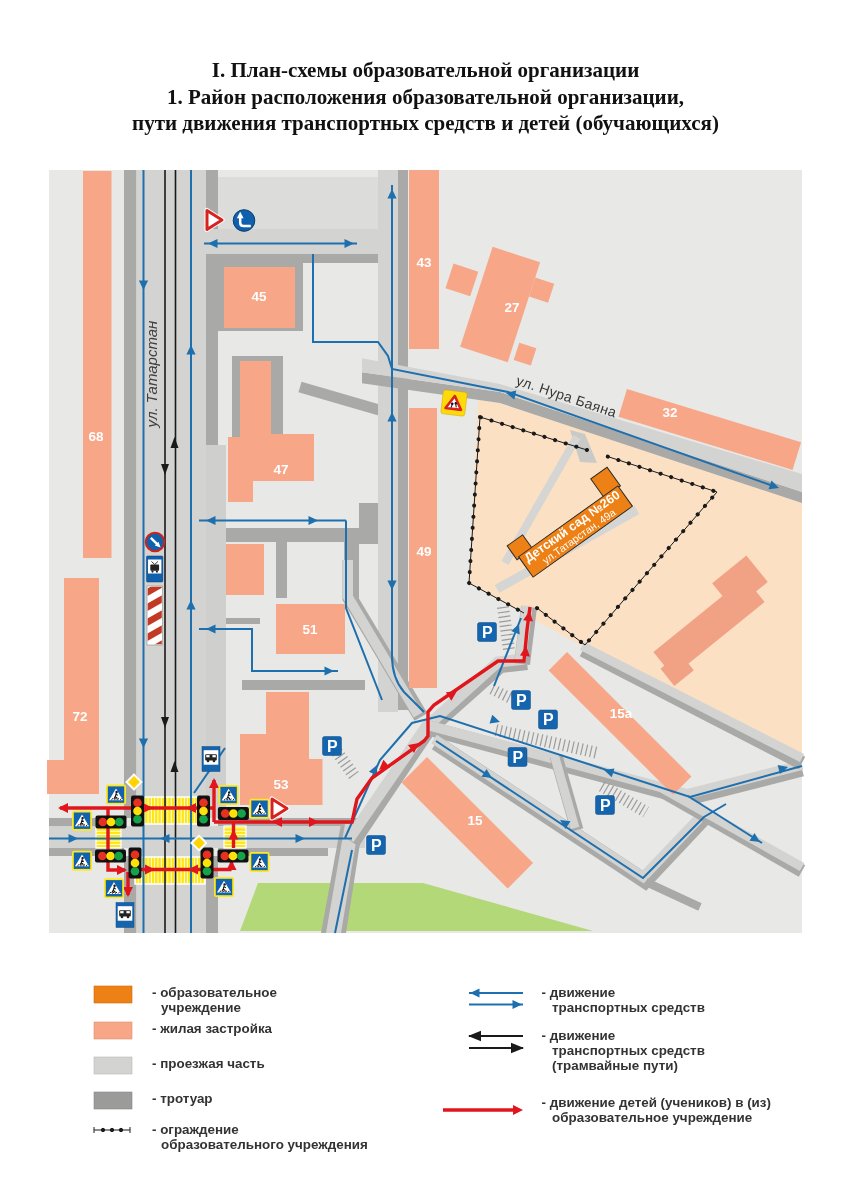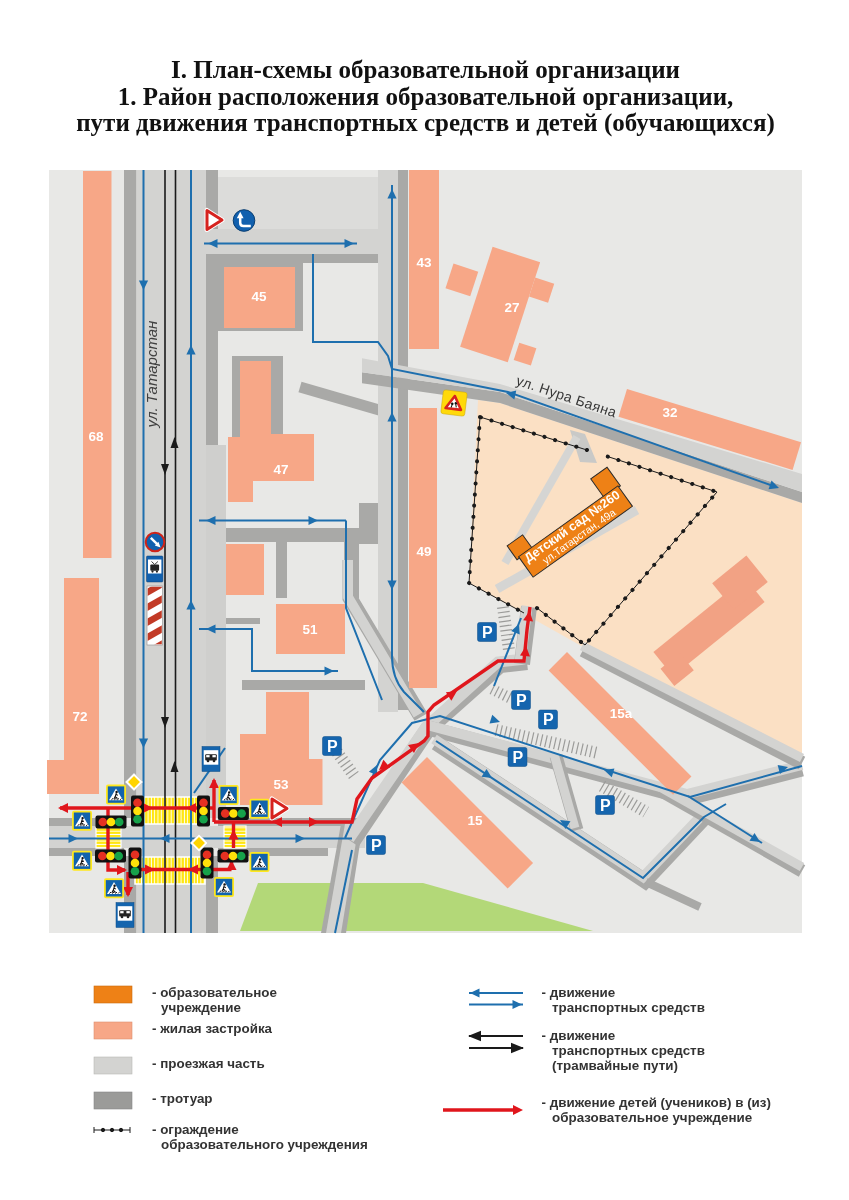--- a/index.html
+++ b/index.html
@@ -1,19 +1,19 @@
 <!DOCTYPE html>
 <html><head>
 <meta charset="utf-8">
 <style>
   html,body{margin:0;padding:0;background:#fff;}
   .page{position:relative;width:849px;height:1200px;background:#fff;overflow:hidden;
         font-family:"Liberation Sans", sans-serif;}
   .title{position:absolute;left:0;top:57px;width:849px;text-align:center;
-         font-family:"Liberation Serif", serif;font-weight:bold;font-size:25px;
+         font-family:"Liberation Serif", serif;font-weight:bold;font-size:21px;
          line-height:26.5px;color:#111;padding-left:1px;}
 </style>
 </head>
 <body>
 <div class="page">
 
 <div class="title">I. План-схемы образовательной организации<br>1. Район расположения образовательной организации,<br>пути движения транспортных средств и детей (обучающихся)</div>
 <svg width="849" height="1200" viewBox="0 0 849 1200" style="position:absolute;left:0;top:0">
 <defs>
 <pattern id="zv" width="3.3" height="10" patternUnits="userSpaceOnUse">

